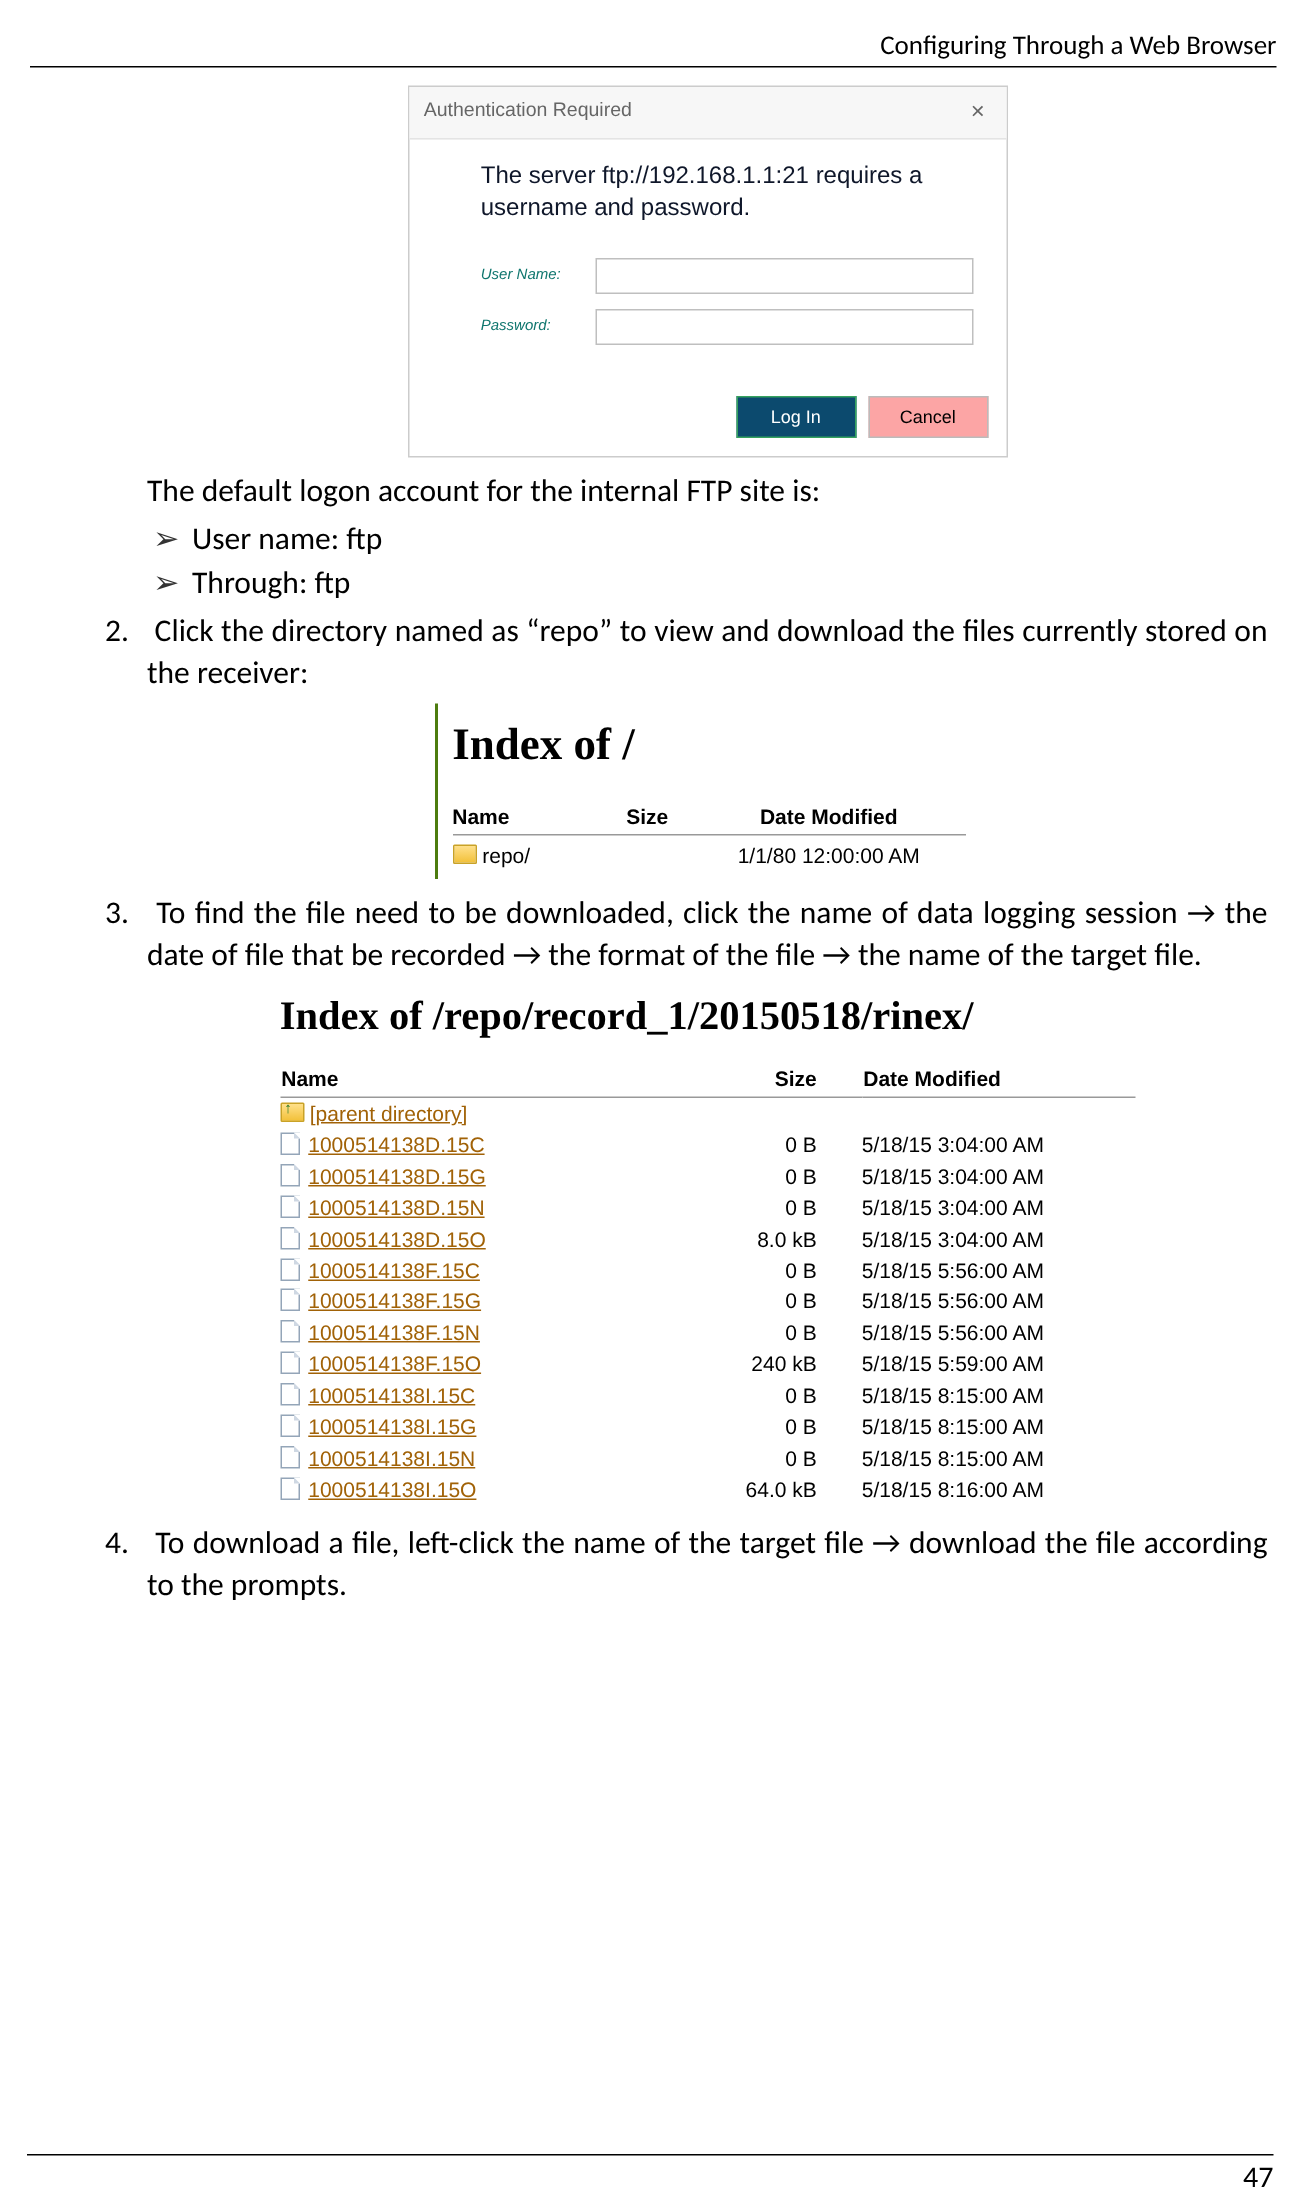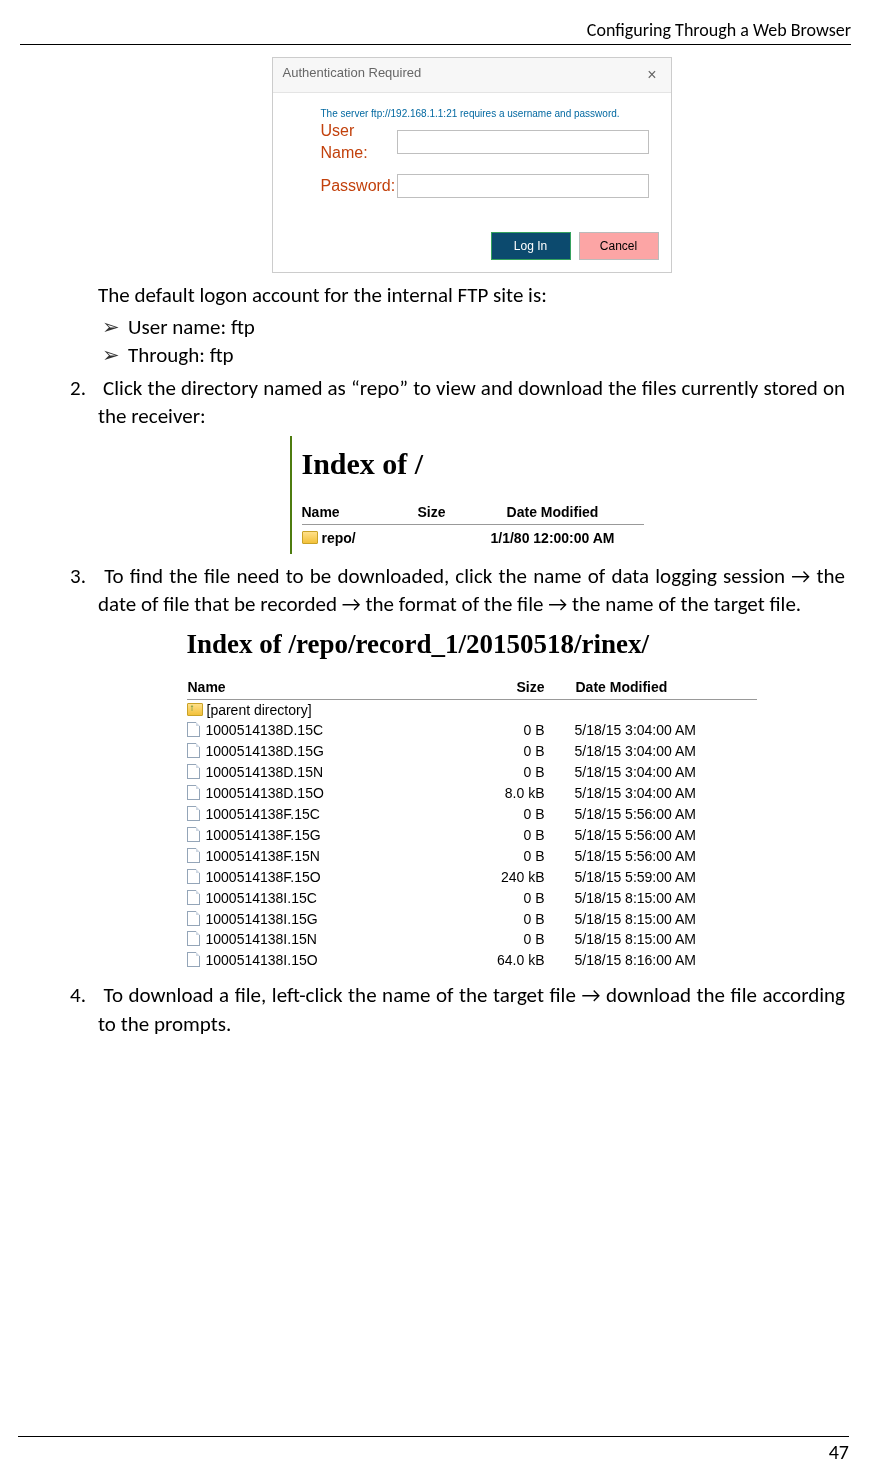--- a/index.html
+++ b/index.html
@@ -86,33 +86,35 @@
   .auth-close {
     font-size: 16px;
     color: #666;
     cursor: pointer;
     padding: 0 4px;
   }
   .auth-body {
     padding: 14px 22px 14px 48px;
   }
   .auth-msg {
-    font-size: 10px;
-    color: #0369a1;
+    font-size: 16px;
+    color: #0f172a;
+    margin-bottom: 22px;
     line-height: 1.35;
   }
   .auth-row {
     display: flex;
     align-items: center;
     margin-bottom: 10px;
   }
   .auth-row label {
     width: 76px;
-    font-size: 16px;
-    color: #c2410c;
+    font-size: 10px;
+    color: #0f766e;
+    font-style: italic;
   }
   .auth-row input {
     flex: 1;
     border: 1px solid #bfbfbf;
     height: 20px;
     padding: 1px 4px;
     font-size: 12px;
   }
   .auth-buttons {
     display: flex;
@@ -144,21 +146,20 @@
   }
   .index-small h2 {
     font-size: 30px;
     margin: 2px 0 18px 0;
     font-weight: bold;
   }
   .index-small .cols, .index-small .row {
     display: flex;
     font-family: Arial, sans-serif;
     font-size: 14px;
-    font-weight: bold;
   }
   .index-small .cols { font-weight: bold; border-bottom: 1px solid #999; padding-bottom: 2px; margin-bottom: 4px; }
   .index-small .c-name { width: 100px; }
   .index-small .c-size { width: 60px; text-align: center; }
   .index-small .c-date { flex: 1; text-align: center; }
   .folder-icon {
     display: inline-block;
     width: 14px; height: 11px;
     background: linear-gradient(#ffe08a, #f2c13a);
     border: 1px solid #c9a227;
@@ -186,21 +187,21 @@
   }
   .index-large th {
     text-align: left;
     font-weight: bold;
     border-bottom: 1px solid #999;
     padding-bottom: 2px;
   }
   .index-large th.size-h, .index-large td.size-c { text-align: right; padding-right: 30px; width: 110px; }
   .index-large th.date-h, .index-large td.date-c { text-align: left; width: 180px; }
   .index-large td { padding: 1px 0; }
-  .index-large a, .parent-link { color: #000000; cursor: pointer; }
+  .index-large a, .parent-link { color: #a16207; text-decoration: underline; cursor: pointer; }
   .up-icon {
     display: inline-block;
     width: 14px; height: 11px;
     background: linear-gradient(#ffe08a, #f2c13a);
     border: 1px solid #c9a227;
     border-radius: 1px;
     margin-right: 4px;
     vertical-align: -1px;
     position: relative;
   }

